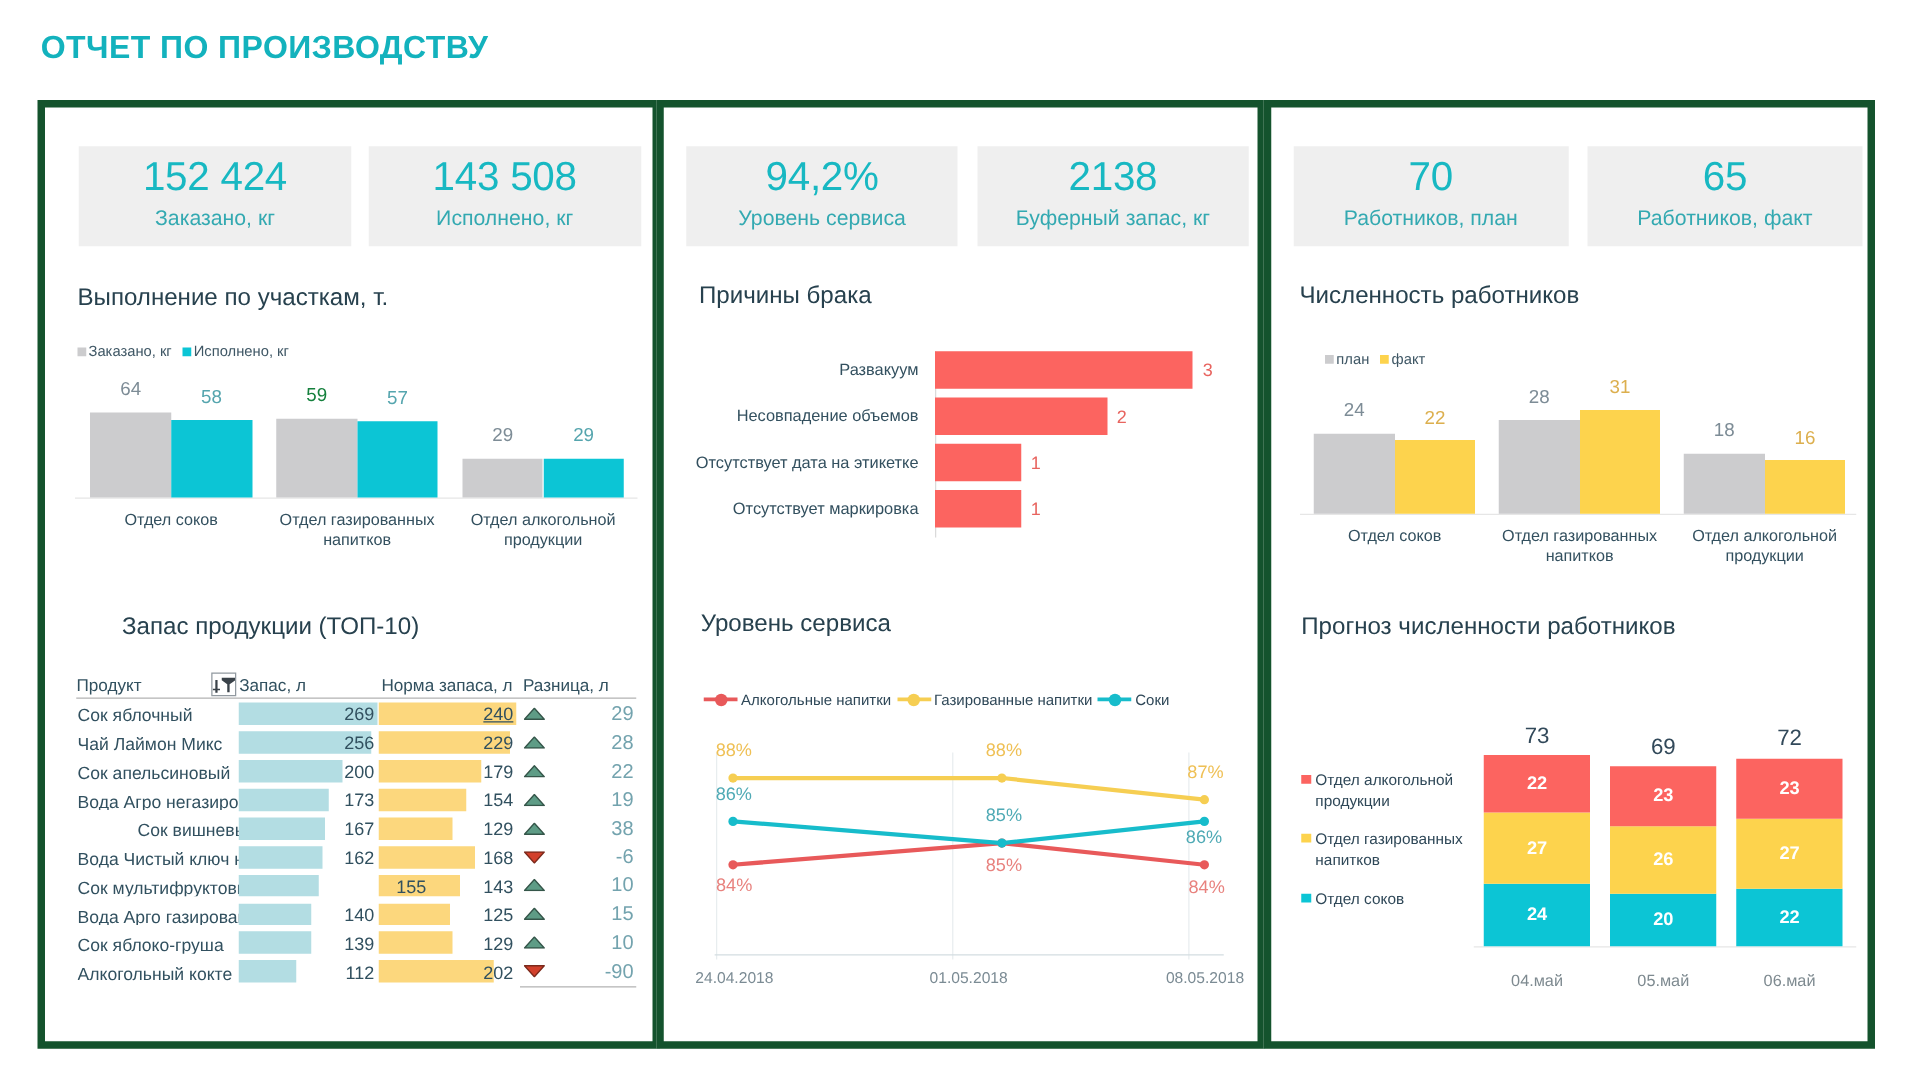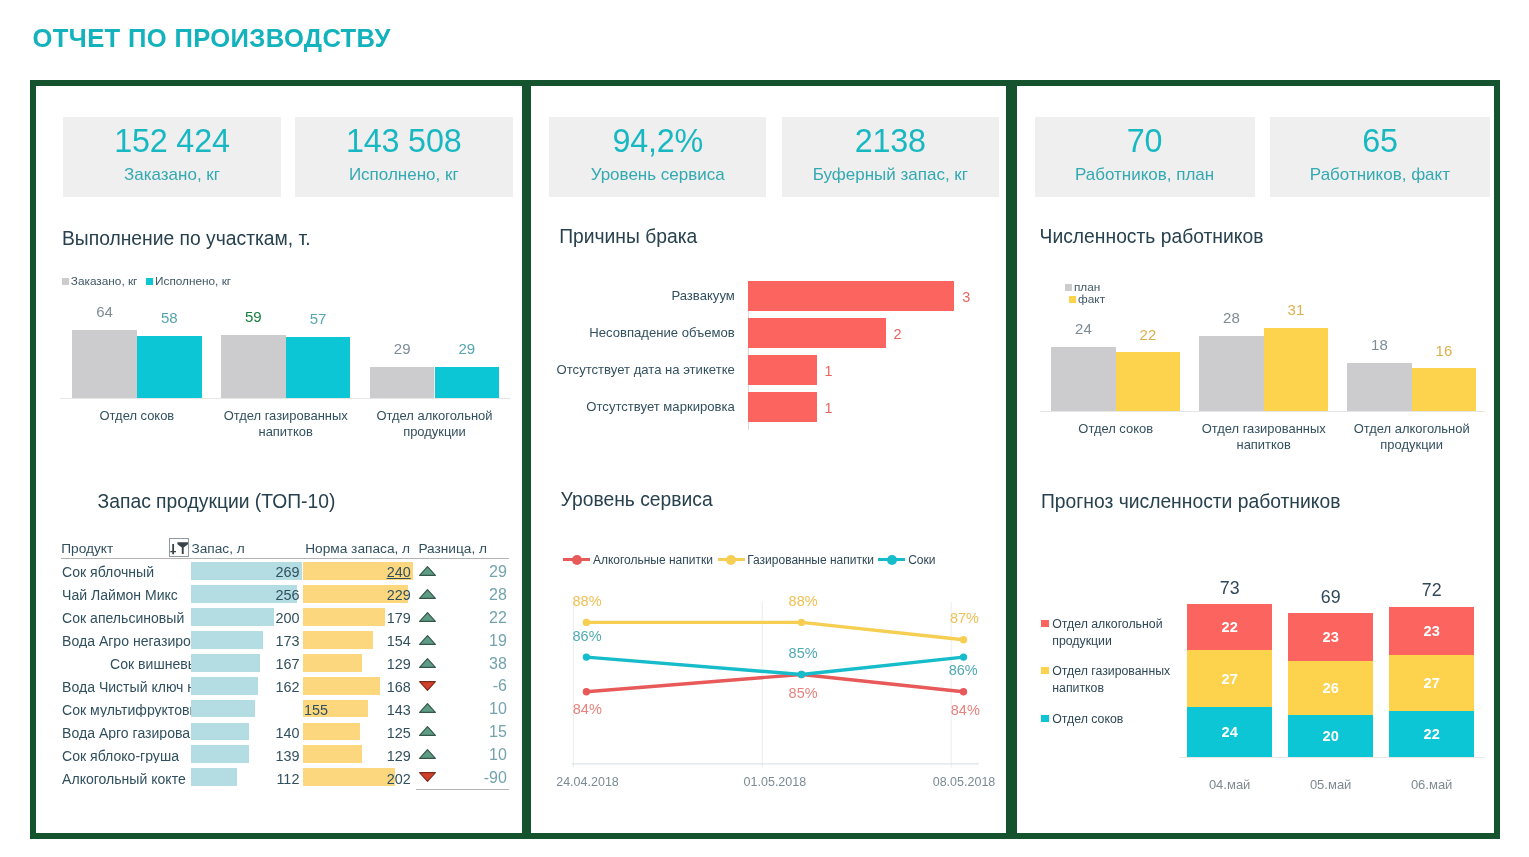--- a/index.html
+++ b/index.html
@@ -209,21 +209,21 @@
         <div class="td-num" style="left: 241.2px; top: 136.4px; width: 107.5px;">168</div>
         <span class="tri" style="left: 357.3px; top: 137px;">
           <svg width="17" height="10" viewBox="0 0 17 10" style="display:block">
             <polygon points="0.6,0.6 16.4,0.6 8.5,9.4" fill="#D2402B" stroke="#7C2A1C" stroke-width="1.1" stroke-linejoin="round"></polygon>
           </svg>
         </span>
         <div class="td-diff" style="left: 356.7px; top: 134.9px; width: 88.2px;">-6</div>
         <div class="td-prod" style="left: 0.1px; top: 159.3px; width: 137px;">Сок мультифруктовы</div>
         <div class="tbar" style="left: 129.4px; top: 156.1px; width: 63.7825px; height: 17.8px; background: rgb(179, 221, 227);"></div>
         <div class="tbar" style="left: 241.2px; top: 156.1px; width: 65.2795px; height: 17.8px; background: rgb(252, 215, 125);"></div>
-        <div class="td-num" style="left: 111px; top: 159.3px; width: 108px; padding-left: 47px;">155</div>
+        <div class="td-num" style="left: 124px; top: 159.3px; width: 108px; padding-left: 47px;">155</div>
         <div class="td-num" style="left: 241.2px; top: 159.3px; width: 107.5px;">143</div>
         <span class="tri" style="left: 357.3px; top: 159.9px;">
           <svg width="17" height="10" viewBox="0 0 17 10" style="display:block">
             <polygon points="8.5,0.6 16.4,9.4 0.6,9.4" fill="#5E9C86" stroke="#35564A" stroke-width="1.1" stroke-linejoin="round"></polygon>
           </svg>
         </span>
         <div class="td-diff" style="left: 356.7px; top: 157.8px; width: 88.2px;">10</div>
         <div class="td-prod" style="left: 0.1px; top: 182.2px; width: 137px;">Вода Арго газирован</div>
         <div class="tbar" style="left: 129.4px; top: 179px; width: 57.61px; height: 17.8px; background: rgb(179, 221, 227);"></div>
         <div class="tbar" style="left: 241.2px; top: 179px; width: 57.0625px; height: 17.8px; background: rgb(252, 215, 125);"></div>
@@ -348,21 +348,21 @@
   <section class="panel" id="panel-staff">
     <div class="kpi" style="left:17.5px;width:220.2px;">
       <span class="v">70</span>
       <span class="l">Работников, план</span>
     </div>
     <div class="kpi" style="left:252.9px;width:220.1px;">
       <span class="v">65</span>
       <span class="l">Работников, факт</span>
     </div>
     <div class="sect-title" style="left:22.6px;top:138.8px;">Численность работников</div>
-    <div class="legend" style="left:43.3px;top:195.3px;flex-direction:column;">
+    <div class="legend" style="left:43.3px;top:195.3px;">
       <span class="item">
           <i class="sw" style="background:#CCCCCE"></i>
           <span>план</span>
         </span>
       <span class="item" style="margin-left:9px">
           <i class="sw" style="background:#FDD34D"></i>
           <span>факт</span>
         </span>
     </div>
     <div class="colchart" id="chart-headcount" style="left:27px;top:220px;width:440px;height:180px;">

